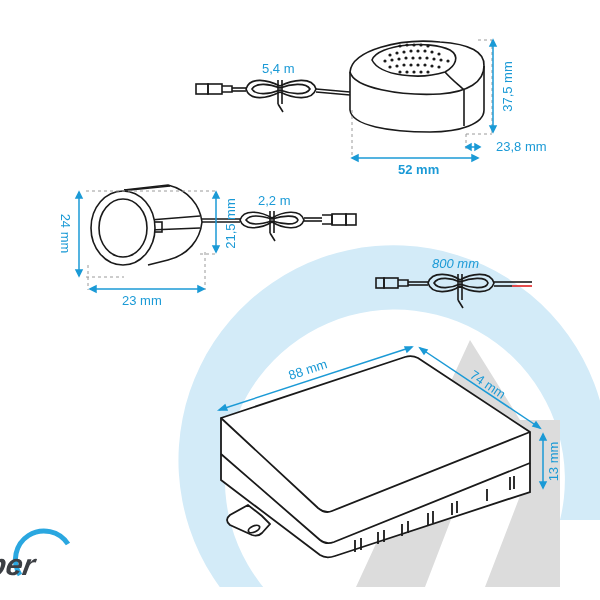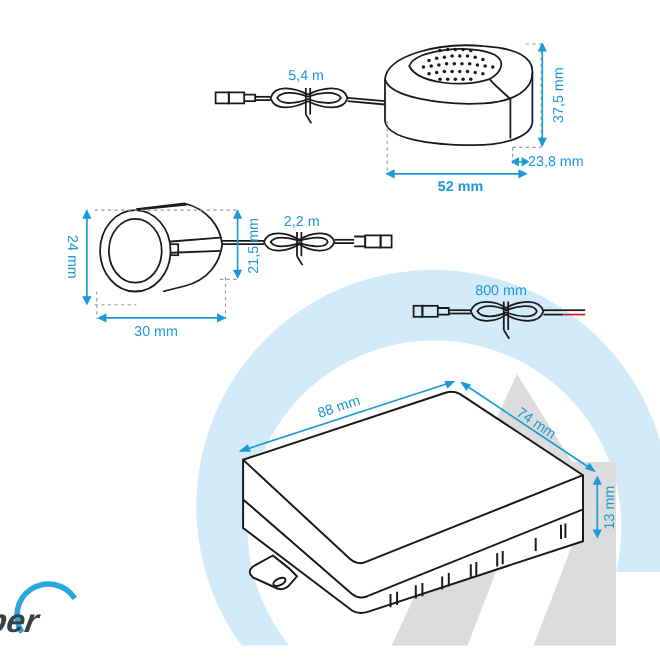--- a/index.html
+++ b/index.html
@@ -92,21 +92,21 @@
       <path d="M493 40 l-3 6 h6 z"></path>
         <path d="M493 132 l-3 -6 h6 z"></path>
       <line x1="466" y1="147" x2="480" y2="147"></line>
       <path d="M466 147 l5 -3 v6 z"></path>
         <path d="M480 147 l-5 -3 v6 z"></path>
     </g>
   </svg>
   <div class="lbl" style="left:262px;top:62px;">5,4 m</div>
   <div class="lbl" style="left:398px;top:163px;font-weight:bold;">52 mm</div>
   <div class="lbl rot" style="left:482px;top:80px;transform:rotate(-90deg);">37,5 mm</div>
-  <div class="lbl" style="left:480px;top:140px;">23,8 mm</div>
+  <div class="lbl" style="left:496px;top:140px;">23,8 mm</div>
 
   <svg width="600" height="600">
     <g fill="none" stroke="#1a1a1a" stroke-width="1.6">
       <path d="M124 190 L168 185 C188 190 200 205 202 222 C200 240 188 255 168 260 L148 265" fill="#fff"></path>
       <path d="M124 190 L130 190 L170 186"></path>
       <line x1="150" y1="220" x2="200" y2="216"></line>
       <line x1="150" y1="230" x2="200" y2="228"></line>
       <rect x="154" y="222" width="8" height="10"></rect>
       <ellipse cx="123" cy="228" rx="32" ry="37" fill="#fff"></ellipse>
       <ellipse cx="123" cy="228" rx="24" ry="29"></ellipse>
@@ -136,39 +136,39 @@
       <path d="M216 192 l-3 6 h6 z"></path>
         <path d="M216 252 l-3 -6 h6 z"></path>
       <line x1="90" y1="289" x2="204" y2="289"></line>
       <path d="M90 289 l6 -3 v6 z"></path>
         <path d="M204 289 l-6 -3 v6 z"></path>
     </g>
   </svg>
   <div class="lbl" style="left:258px;top:194px;">2,2 m</div>
   <div class="lbl rot" style="left:46px;top:227px;transform:rotate(90deg);">24 mm</div>
   <div class="lbl rot" style="left:205px;top:217px;transform:rotate(-90deg);">21,5 mm</div>
-  <div class="lbl" style="left:122px;top:294px;">30 mm</div>
+  <div class="lbl" style="left:122px;top:294px;">23 mm</div>
 
   <svg width="600" height="600">
     <g fill="none" stroke="#1a1a1a" stroke-width="1.6">
       <rect x="376" y="278" width="8" height="10"></rect>
       <rect x="384" y="278" width="14" height="10"></rect>
       <path d="M398 280 L408 280 L408 286 L398 286"></path>
       <line x1="408" y1="282" x2="428" y2="282"></line>
       <line x1="408" y1="285" x2="428" y2="285"></line>
       <path d="M428 283 C432 270 452 274 460 280 C470 274 490 270 494 283 C490 296 470 292 460 286 C452 292 432 296 428 283 Z"></path>
       <path d="M434 283 C438 276 452 278 460 282 C470 278 486 276 488 283 C486 290 470 288 460 284 C452 288 438 290 434 283 Z"></path>
       <path d="M458 274 L458 300 M462 274 L462 300 M458 300 L463 308"></path>
       <line x1="494" y1="282" x2="512" y2="282"></line>
       <line x1="494" y1="286" x2="512" y2="286"></line>
     </g>
     <line x1="512" y1="286" x2="532" y2="286" stroke="#e02020" stroke-width="1.6"></line>
     <line x1="512" y1="282" x2="532" y2="282" stroke="#1a1a1a" stroke-width="1.6"></line>
   </svg>
-  <div class="lbl" style="left:432px;top:257px;">800 mm</div>
+  <div class="lbl" style="left:432px;top:257px;font-style:italic;">800 mm</div>
 
   <svg width="600" height="600">
     <g fill="none" stroke="#1a1a1a" stroke-width="1.8">
       <path d="M221 418 L405 357 Q412 355 418 358 L530 432 L530 492 L335 556 Q326 559 320 555 L221 480 Z" fill="#fff"></path>
       <path d="M221 418 L318 508 Q325 514 332 511 L530 432"></path>
       <path d="M221 454 L320 540 Q326 545 334 542 L530 463"></path>
 
       <path d="M248 505 L230 515 Q224 520 230 525 L252 535 Q258 537 262 533 L270 524 L262 516 Z" fill="#fff"></path>
       <ellipse cx="254" cy="529" rx="6" ry="3" transform="rotate(-25 254 529)"></ellipse>
 

